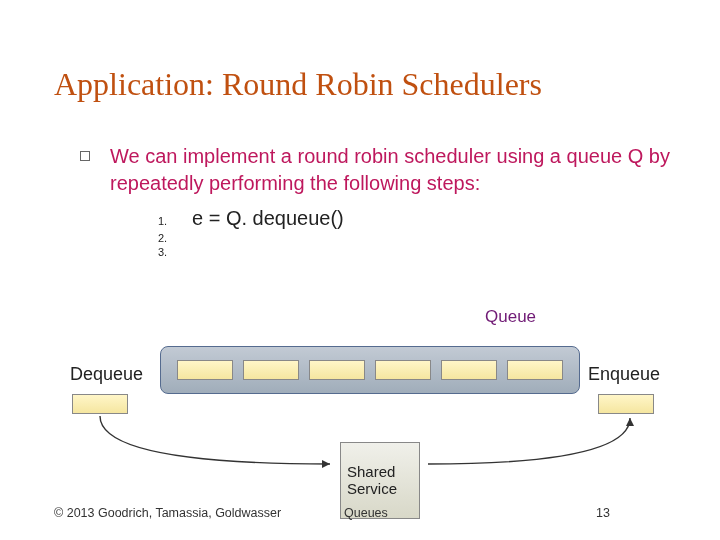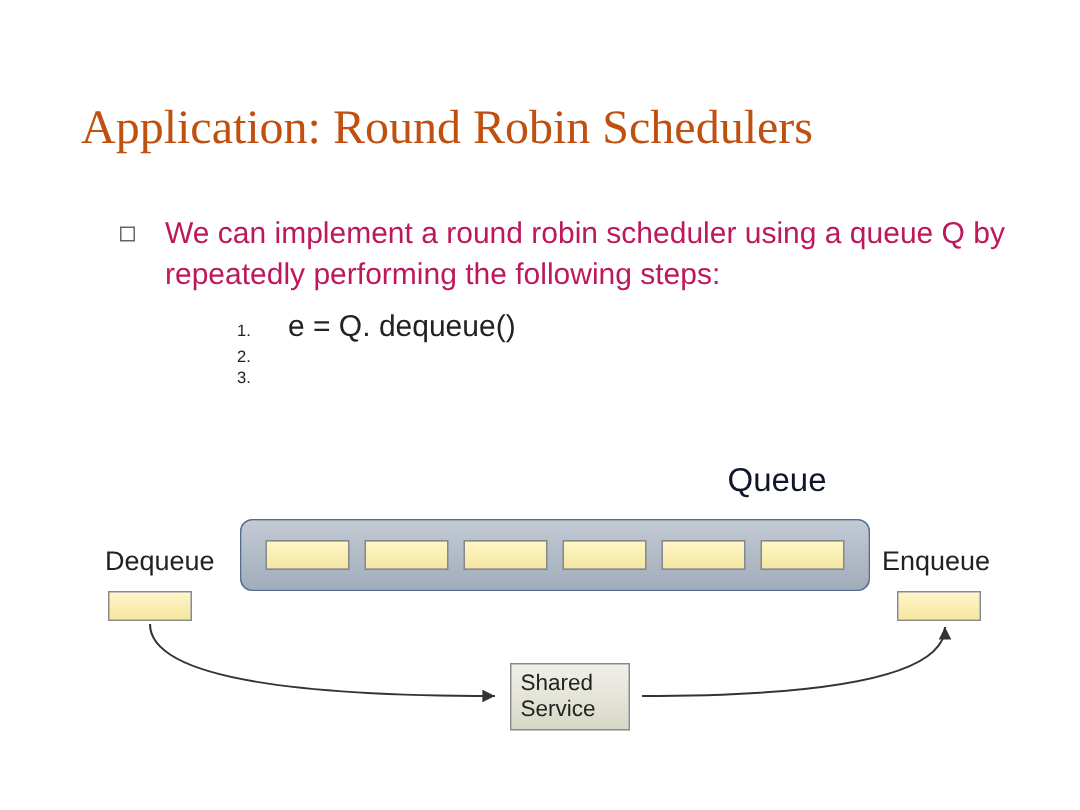--- a/index.html
+++ b/index.html
@@ -64,22 +64,22 @@
     flex-shrink: 0;
   }
   .num-text {
     font-size: 20px;
     color: #222;
   }
   .queue-label {
     position: absolute;
     left: 485px;
     top: 307px;
-    font-size: 22px;
-    color: #0f172a;
+    font-size: 17px;
+    color: #701a75;
   }
   .diagram {
     position: absolute;
     left: 70px;
     top: 346px;
     width: 590px;
     height: 140px;
   }
   .dequeue-label {
     position: absolute;
@@ -133,21 +133,21 @@
     width: 56px;
     height: 20px;
     background: linear-gradient(#fff6c8, #f5e6a0);
     border: 1px solid #888;
   }
   .service-box {
     position: absolute;
     left: 270px;
     top: 96px;
     width: 80px;
-    padding: 4px 6px;
+    padding: 20px 6px;
     background: linear-gradient(#f0f0ea, #d8d8c8);
     border: 1px solid #888;
     font-size: 15px;
     color: #222;
     line-height: 1.15;
   }
   svg.arrows {
     position: absolute;
     left: 0;
     top: 0;
@@ -221,13 +221,18 @@
       <defs>
         <marker id="ah" markerWidth="8" markerHeight="8" refX="6" refY="3" orient="auto">
           <path d="M0,0 L6,3 L0,6 Z" fill="#333"></path>
         </marker>
       </defs>
       <path d="M 30 70 Q 30 118 260 118" fill="none" stroke="#333" stroke-width="1.4" marker-end="url(#ah)"></path>
       <path d="M 358 118 Q 560 118 560 72" fill="none" stroke="#333" stroke-width="1.4" marker-end="url(#ah)"></path>
     </svg>
   </div>
 
+  <div class="footer">
+    <span class="copy">© 2013 Goodrich, Tamassia, Goldwasser</span>
+    <span class="topic">Queues</span>
+    <span class="page">13</span>
+  </div>
 </div>
 
 </body></html>

